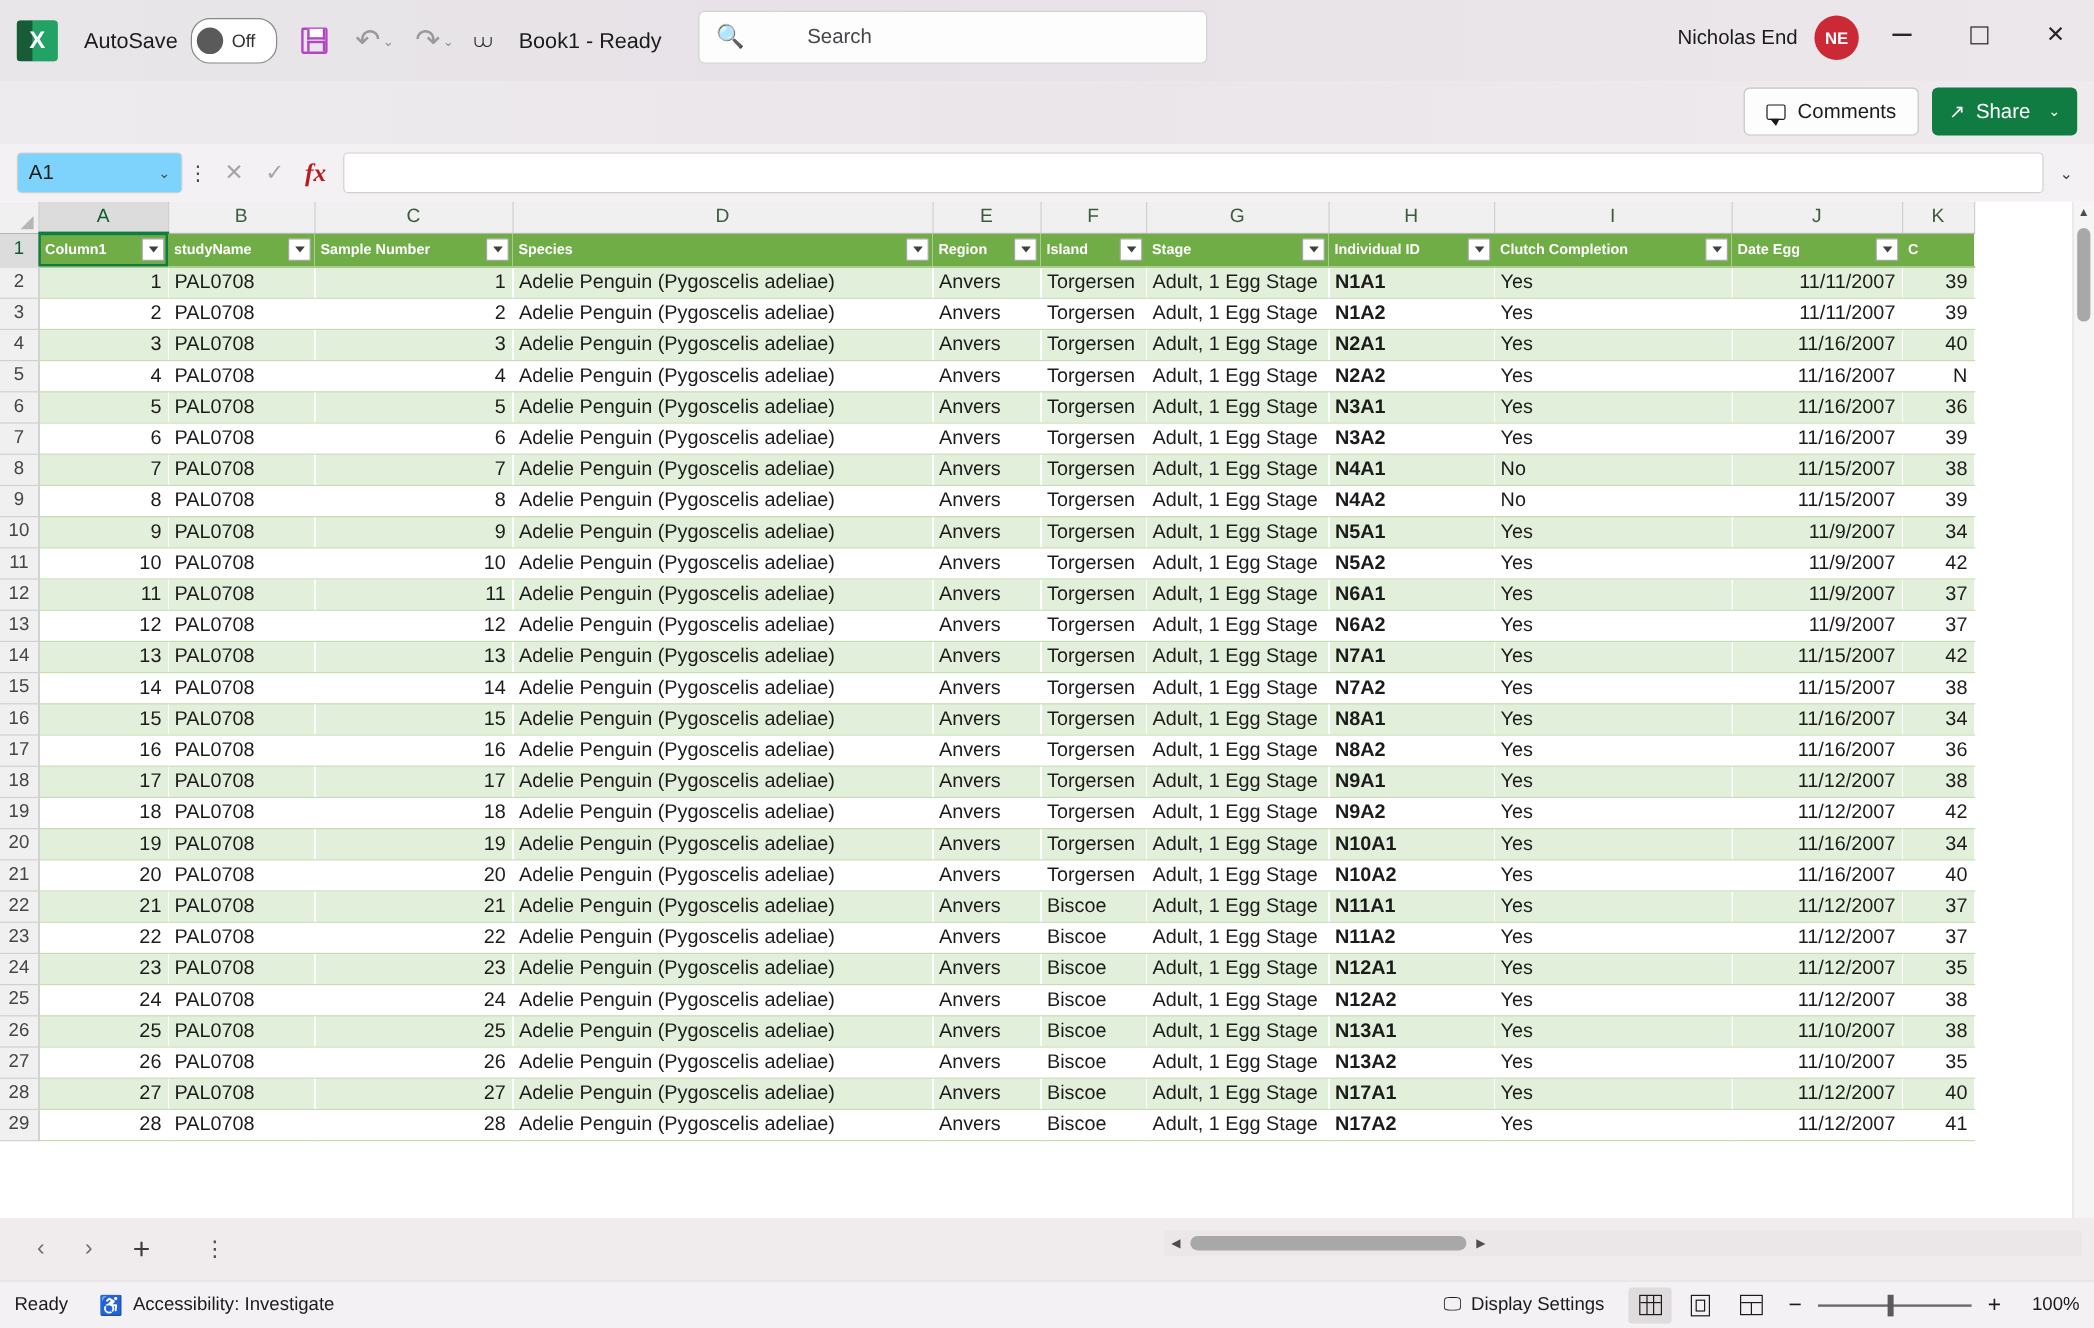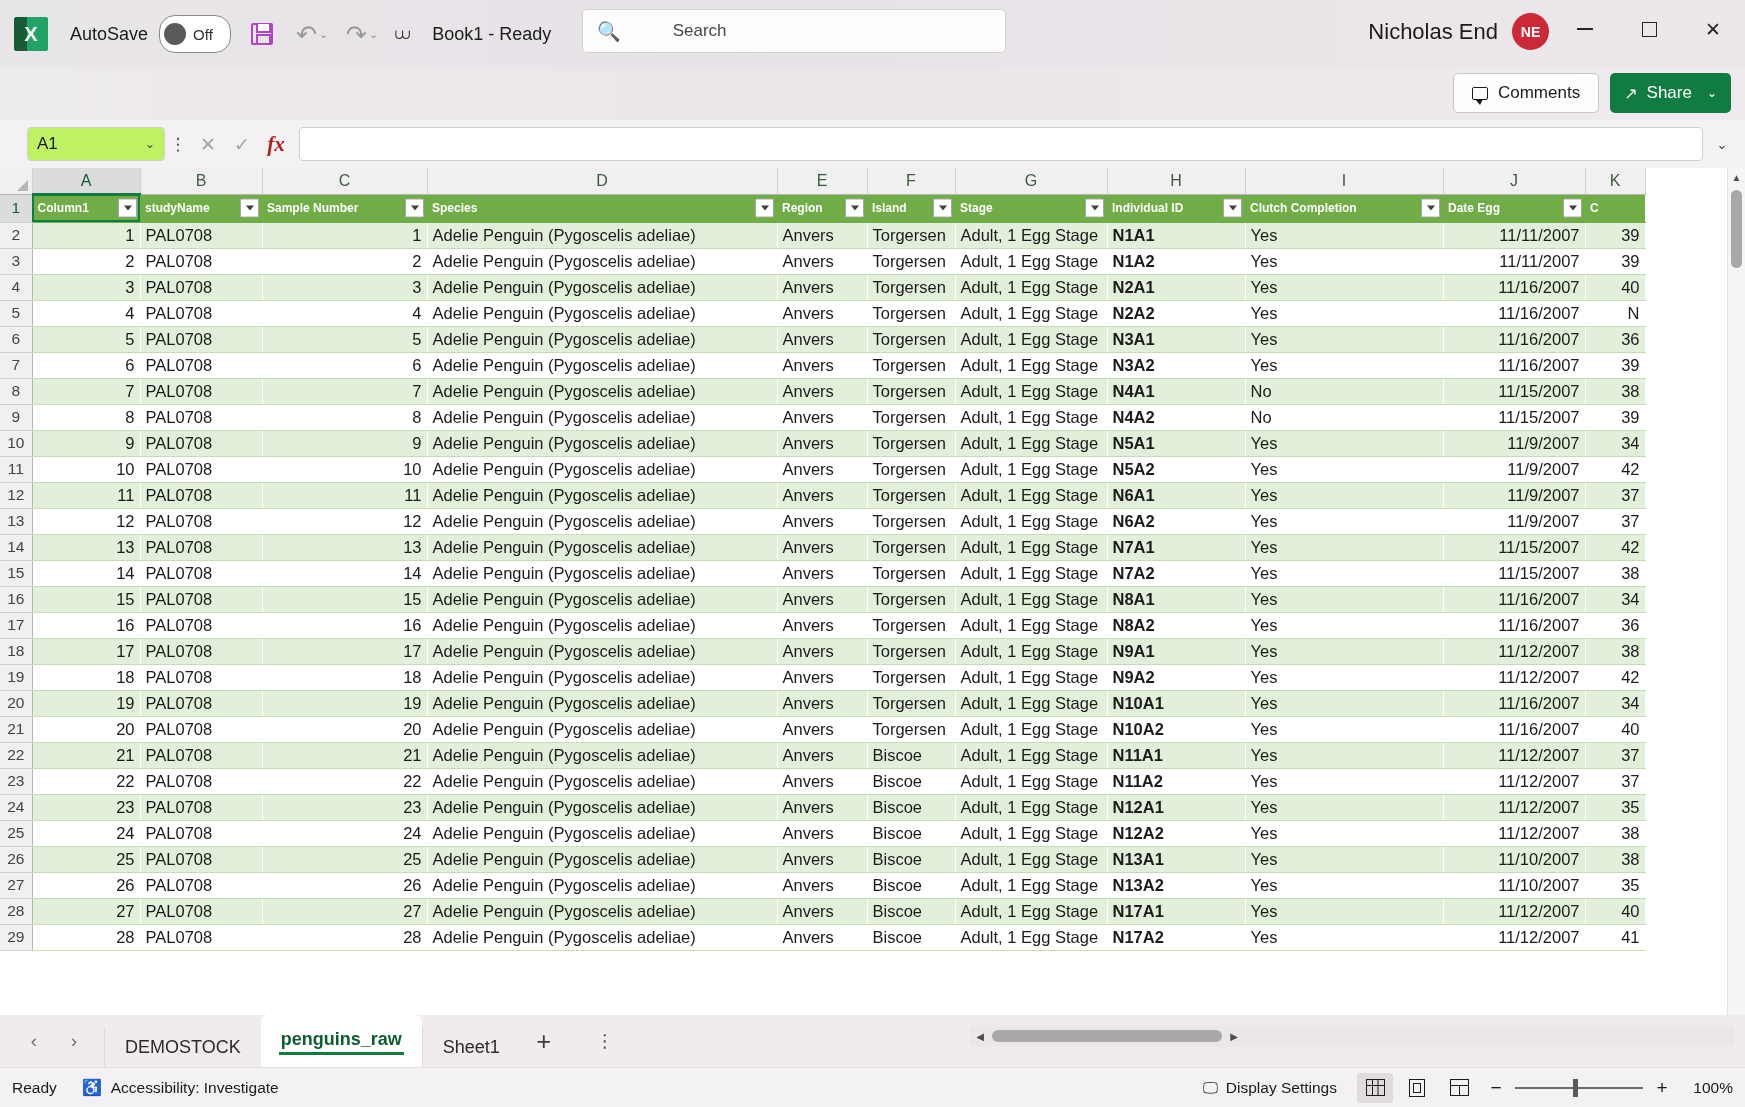--- a/index.html
+++ b/index.html
@@ -58,21 +58,21 @@
 
   .searchbox {
     position:absolute; left:582px; top:9px; width:424px; height:44px;
     background:#fdfdfd; border:1px solid #d6d2d4; border-radius:5px;
     display:flex; align-items:center; padding:0 14px; cursor:text;
   }
   .searchbox .ico { color:#5c5c5c; font-size:19px; margin-right:12px;}
   .searchbox .ph { color:#46464a; font-size:17px;margin-left:40px;}
 
   .user-area { position:absolute; right:196px; top:13px; display:flex; align-items:center; }
-  .user-name { font-size:22px; color:#1b1b1b; margin-right:14px;}
+  .user-name { font-size:17px; color:#1b1b1b; margin-right:14px;}
   .avatar {
     width:37px;height:37px;border-radius:50%;background:#cc2936;color:#fff;
     display:flex;align-items:center;justify-content:center;font-size:14px;font-weight:600;
     cursor:pointer;
   }
   .wincontrols { position:absolute; right:0; top:0; height:58px; display:flex;}
   .wc { width:64px; height:58px; display:flex;align-items:center;justify-content:center; cursor:pointer;}
   .wc span{font-size:19px;color:#262626;line-height:1;}
   .wc .sq{display:block;width:15px;height:15px;border:1.6px solid #262626;}
   .wc .mn{display:block;width:16px;height:1.6px;background:#262626;}
@@ -103,23 +103,23 @@
   }
   .share-glyph{font-size:16px;}
   .share-chev{font-size:12px; margin-left:6px;}
 
   
   .formularow {
     height:48px; flex:0 0 48px; background:#f3f1f3;
     display:flex; align-items:center; padding:0 8px;
   }
   .namebox {
-    width:138px;height:34px;background:#bef264;border:1px solid #d2d0ce;border-radius:4px;
+    width:138px;height:34px;background:#7dd3fc;border:1px solid #d2d0ce;border-radius:4px;
     display:flex;align-items:center;justify-content:space-between;padding:0 9px;
-    font-size:17px;color:#1b1b1b;cursor:text;margin-left:19px;
+    font-size:17px;color:#1b1b1b;cursor:text;margin-left:6px;
   }
   .namebox .chev{font-size:12px;color:#4d4d4d;}
   .fb-dots{ width:26px;text-align:center;font-size:17px;color:#4b4b4b;cursor:pointer;letter-spacing:0; }
   .fb-btn { width:34px;height:34px;display:flex;align-items:center;justify-content:center;
             font-size:19px;color:#a6a6a6;cursor:pointer;}
   .fb-fx { font-style:italic; font-family:"Liberation Serif",serif; font-size:21px;color:#b91c1c;font-weight:bold;}
   .fb-input {
     flex:1; height:34px; background:#fff; border:1px solid #d2d0ce; border-radius:4px;
     margin-left:6px; margin-right:4px; display:flex; align-items:center; padding:0 10px;
     font-size:17px; color:#1b1b1b; cursor:text;
@@ -762,25 +762,20 @@
     </div>
   </div>
 
   <div class="sheetbar">
     <div class="nav-arrow">
         <span>‹</span>
       </div>
     <div class="nav-arrow">
         <span>›</span>
       </div>
-    <div id="sheet-tabs" style="display:flex;align-items:flex-end;height:52px;margin-left:10px;">
-        <div class="stab">DEMOSTOCK</div>
-        <div class="stab active">penguins_raw</div>
-        <div class="stab">Sheet1</div>
-      </div>
     <div class="addsheet">+</div>
     <div class="sheet-dots">⋮</div>
     <div class="hscroll">
       <div class="ha">◀</div>
       <div class="hthumb"></div>
       <div class="ha">▶</div>
     </div>
   </div>
 
   <div class="statusbar">

